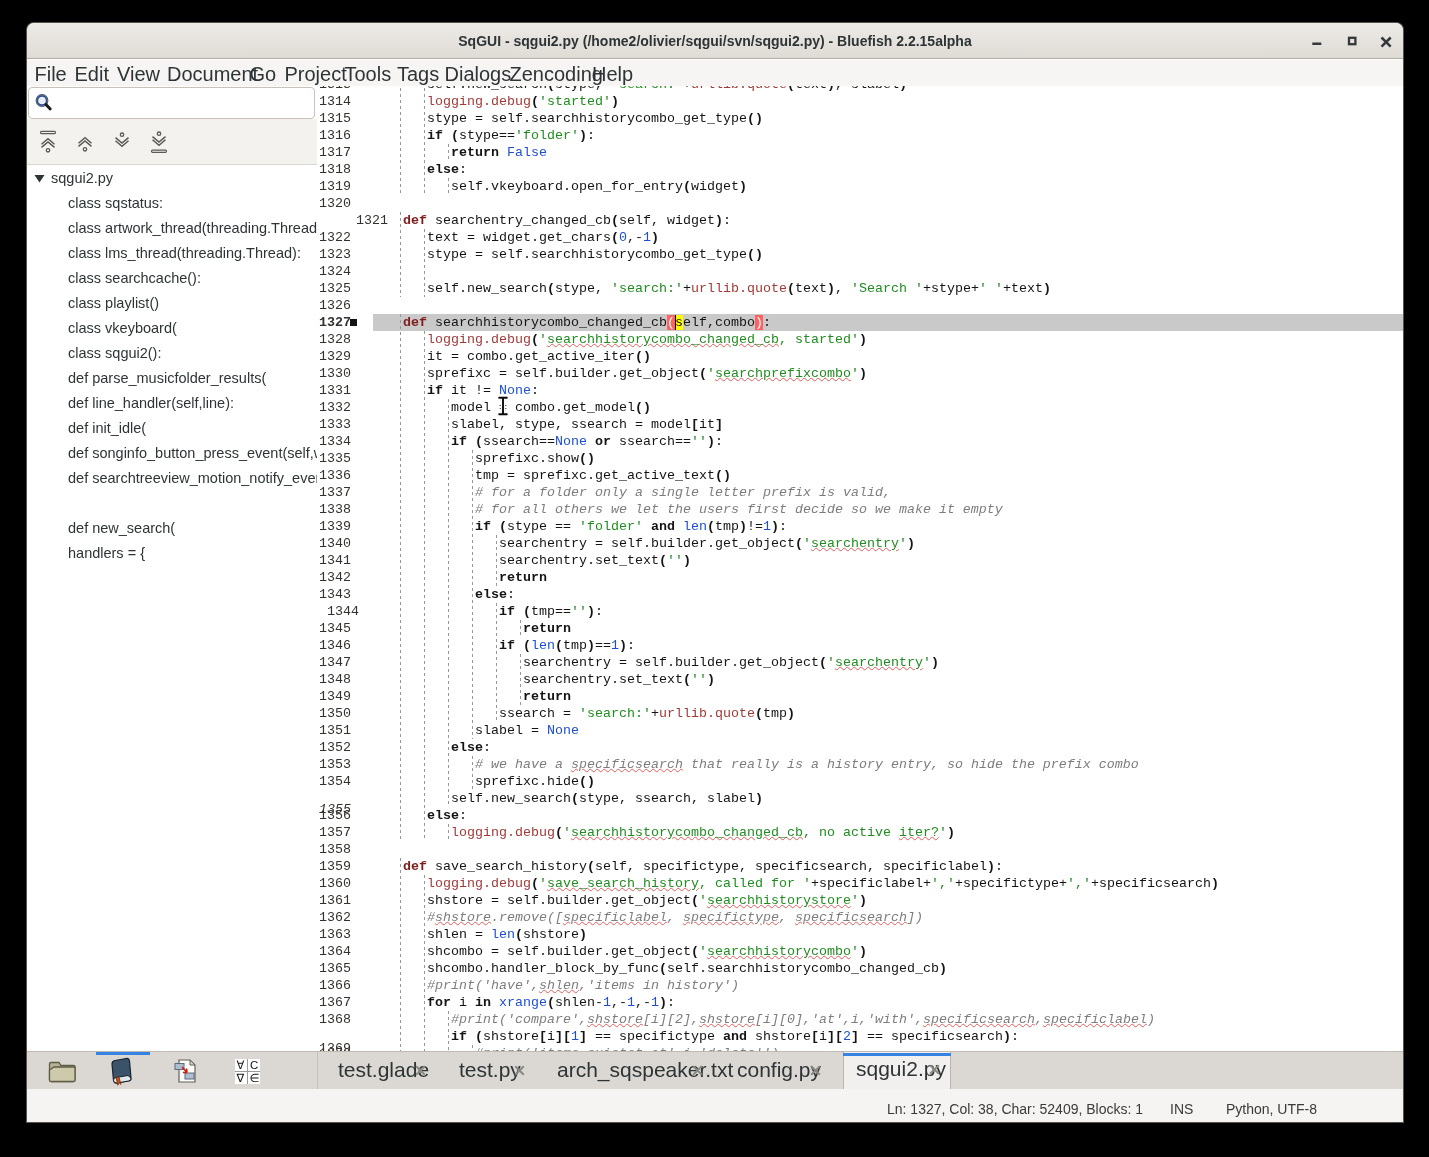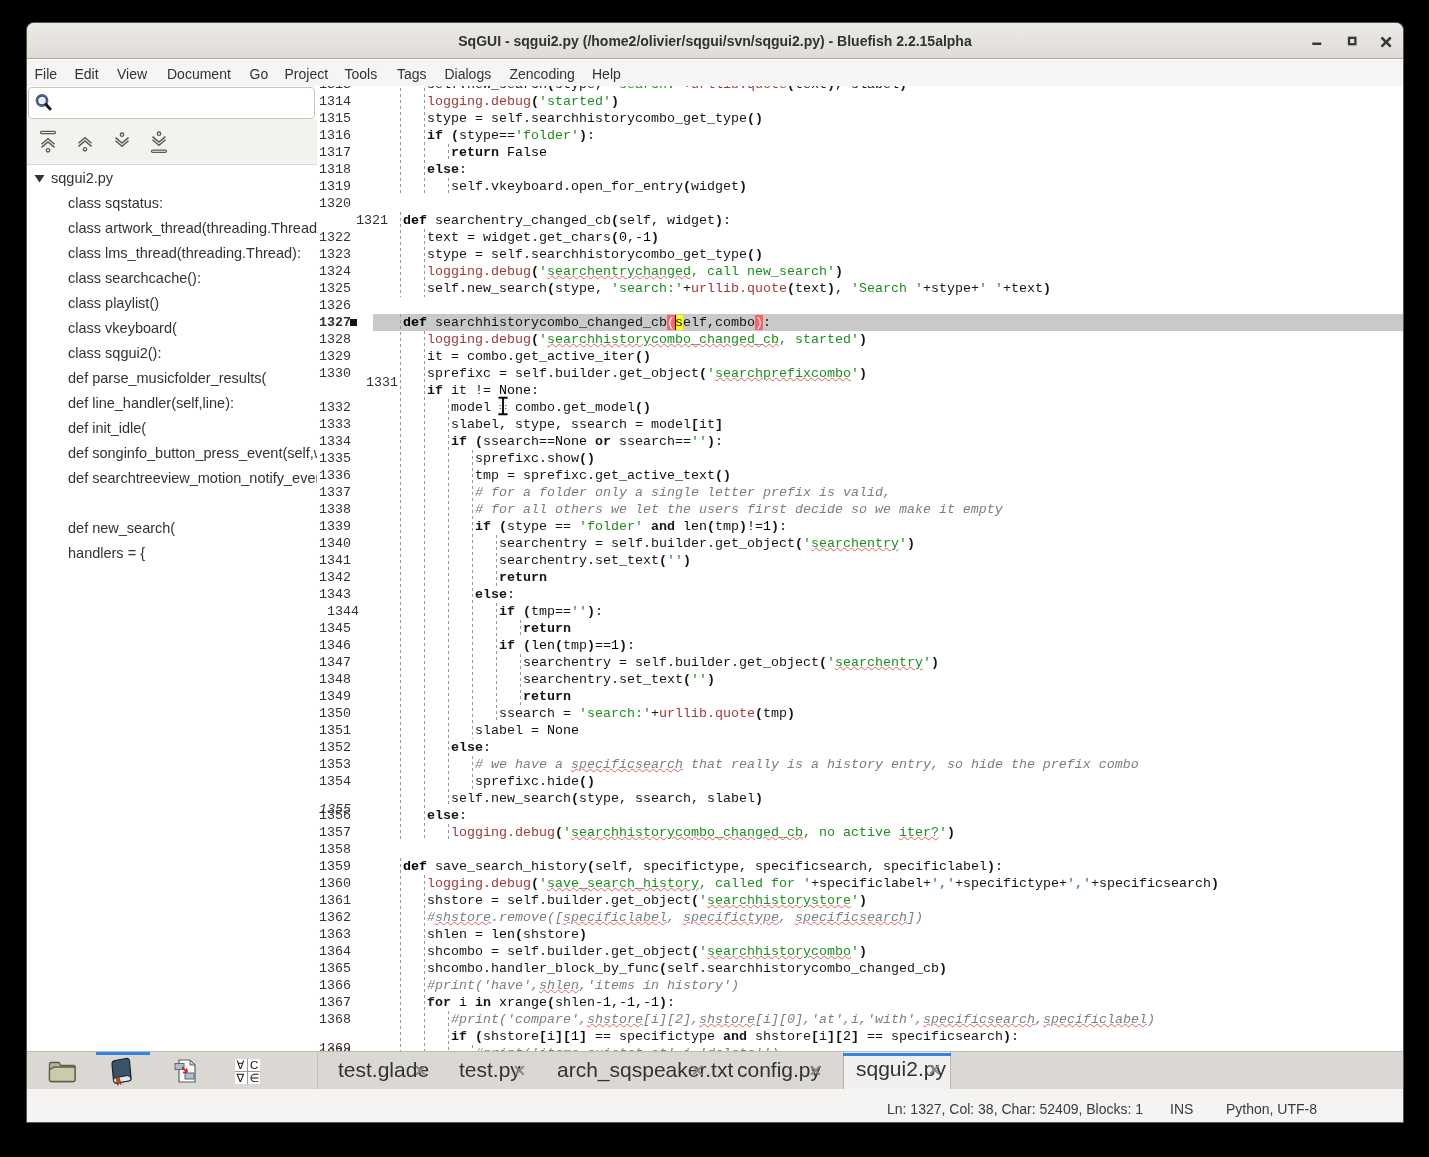--- a/index.html
+++ b/index.html
@@ -3,38 +3,38 @@
 *{margin:0;padding:0;box-sizing:border-box}
 html,body{width:1429px;height:1157px;background:#000;overflow:hidden;position:relative}
 #win{position:absolute;left:27px;top:23px;width:1376px;height:1099px;background:#fff;
  border-radius:7px 7px 0 0;font-family:"Liberation Sans",sans-serif;overflow:hidden;
  box-shadow:0 0 0 1px rgba(160,152,140,.55)}
 #tbar{position:absolute;left:0;top:0;width:100%;height:36px;
  background:linear-gradient(#edebe8,#dfdbd5);border-bottom:1px solid #b2aba2;border-radius:7px 7px 0 0}
 #title{position:absolute;left:0;top:0;width:100%;height:36px;line-height:37px;text-align:center;
  font-weight:bold;font-size:14px;color:#2e3436}
 #mbar{position:absolute;left:0;top:37px;width:100%;height:26px;background:#f6f5f4}
-.mi{position:absolute;top:37px;height:26px;line-height:28px;font-size:14px;color:#2e3436}
+.mi{position:absolute;top:37px;height:26px;line-height:28px;font-size:20px;color:#2e3436}
 #side{position:absolute;left:0;top:63px;width:290px;height:964.5px;background:#fff;overflow:hidden}
 #sdiv{position:absolute;left:289.5px;top:63px;width:1px;height:964.5px;background:#ccc7c1}
 #sentry{position:absolute;left:1px;top:1px;width:287px;height:32px;background:#fff;
  border:1px solid #c8c2bb;border-radius:4px}
 #stools{position:absolute;left:0;top:33px;width:290px;height:46px;background:#f3f2ef;
  border-bottom:1px solid #dad6d0}
 #stree{position:absolute;left:0;top:80px;width:290px;height:861px;overflow:hidden;font-size:14.5px;color:#2e3436}
 .trow{position:absolute;left:0;width:290px;height:25px;line-height:25px;white-space:nowrap}
 .trow.sel{background:#3584e4;color:#fff}
 #code{position:absolute;left:290px;top:63px;width:1086px;height:964.5px;background:#fff;overflow:hidden;
  font-family:"Liberation Mono",monospace;font-size:13.34px}
 .cl{position:absolute;left:62px;height:17px;line-height:17.2px;white-space:pre;color:#141414}
 .gn{position:absolute;left:2px;height:17px;line-height:17.2px;color:#35312e;white-space:pre}
 .guide{position:absolute;width:1px;background-image:repeating-linear-gradient(to bottom,#979797 0,#979797 3px,transparent 3px,transparent 6px)}
 .k,.b{font-weight:bold}
-.d{font-weight:bold;color:#000000}
-.n{color:#000000}
+.d{font-weight:bold;color:#7f1d1d}
+.n{color:#1d4ed8}
 .s{color:#1f8c1f}
 .f{color:#a23a3a}
 .c{color:#7d7d7d;font-style:italic}
 .u{text-decoration:underline wavy #e45c5c 1px;text-underline-offset:0px}
 .v{text-decoration:underline wavy #e45c5c 1px;text-underline-offset:0px}
 .pr{background:#ff6262;color:#fff}
 .cy{background:#ffff00}
 #bbar{position:absolute;left:0;top:1027.5px;width:100%;height:38px;background:#dbd8d3;border-top:1px solid #c0bab2}
 #sbar{position:absolute;left:0;top:1065.5px;width:100%;height:33.5px;background:#f5f4f2;font-size:14px;color:#3a3a3a}
 .st{position:absolute;top:0;height:40px;line-height:40px;white-space:pre}
@@ -172,21 +172,21 @@
 <div class="gn" style="top:126px;margin-left:37px;">1321</div>
 <div class="gn" style="top:143px;">1322</div>
 <div class="gn" style="top:160px;">1323</div>
 <div class="gn" style="top:177px;">1324</div>
 <div class="gn" style="top:194px;">1325</div>
 <div class="gn" style="top:211px;">1326</div>
 <div class="gn" style="top:228px;font-weight:bold;">1327</div>
 <div class="gn" style="top:245px;">1328</div>
 <div class="gn" style="top:262px;">1329</div>
 <div class="gn" style="top:279px;">1330</div>
-<div class="gn" style="top:288px;margin-left:47px;">1331</div>
+<div class="gn" style="top:296px;">1331</div>
 <div class="gn" style="top:313px;">1332</div>
 <div class="gn" style="top:330px;">1333</div>
 <div class="gn" style="top:347px;">1334</div>
 <div class="gn" style="top:364px;">1335</div>
 <div class="gn" style="top:381px;">1336</div>
 <div class="gn" style="top:398px;">1337</div>
 <div class="gn" style="top:415px;">1338</div>
 <div class="gn" style="top:432px;text-align:center;">1339</div>
 <div class="gn" style="top:449px;">1340</div>
 <div class="gn" style="top:466px;">1341</div>
@@ -224,21 +224,20 @@
 <div class="cl" style="top:7px">      <span class="f">logging.debug</span><span class="b">(</span><span class="s">'started'</span><span class="b">)</span></div>
 <div class="cl" style="top:24px">      stype = self.searchhistorycombo_get_type<span class="b">()</span></div>
 <div class="cl" style="top:41px">      <span class="k">if</span> <span class="b">(</span>stype==<span class="s">'folder'</span><span class="b">)</span>:</div>
 <div class="cl" style="top:58px">         <span class="k">return</span> <span class="n">False</span></div>
 <div class="cl" style="top:75px">      <span class="k">else</span>:</div>
 <div class="cl" style="top:92px">         self.vkeyboard.open_for_entry<span class="b">(</span>widget<span class="b">)</span></div>
 <div class="cl" style="top:109px"></div>
 <div class="cl" style="top:126px">   <span class="d">def</span> searchentry_changed_cb<span class="b">(</span>self, widget<span class="b">)</span>:</div>
 <div class="cl" style="top:143px">      text = widget.get_chars<span class="b">(</span><span class="n">0</span>,-<span class="n">1</span><span class="b">)</span></div>
 <div class="cl" style="top:160px">      stype = self.searchhistorycombo_get_type<span class="b">()</span></div>
-<div class="cl" style="top:177px">      <span class="f">logging.debug</span><span class="b">(</span><span class="s">'<span class="u">searchentrychanged</span>, call new_search'</span><span class="b">)</span></div>
 <div class="cl" style="top:194px">      self.new_search<span class="b">(</span>stype, <span class="s">'search:'</span>+<span class="f">urllib.quote</span><span class="b">(</span>text<span class="b">)</span>, <span class="s">'Search '</span>+stype+<span class="s">' '</span>+text<span class="b">)</span></div>
 <div class="cl" style="top:211px"></div>
 <div class="cl" style="top:228px">   <span class="d">def</span> searchhistorycombo_changed_cb<span class="pr">(</span><span class="cy">s</span>elf,combo<span class="pr">)</span>:</div>
 <div class="cl" style="top:245px">      <span class="f">logging.debug</span><span class="b">(</span><span class="s">'<span class="u">searchhistorycombo_changed_cb</span>, started'</span><span class="b">)</span></div>
 <div class="cl" style="top:262px">      it = combo.get_active_iter<span class="b">()</span></div>
 <div class="cl" style="top:279px">      sprefixc = self.builder.get_object<span class="b">(</span><span class="s">'<span class="u">searchprefixcombo</span>'</span><span class="b">)</span></div>
 <div class="cl" style="top:296px">      <span class="k">if</span> it != <span class="n">None</span>:</div>
 <div class="cl" style="top:313px">         model = combo.get_model<span class="b">()</span></div>
 <div class="cl" style="top:330px">         slabel, stype, ssearch = model<span class="b">[</span>it<span class="b">]</span></div>
 <div class="cl" style="top:347px">         <span class="k">if</span> <span class="b">(</span>ssearch==<span class="n">None</span> <span class="k">or</span> ssearch==<span class="s">''</span><span class="b">)</span>:</div>

